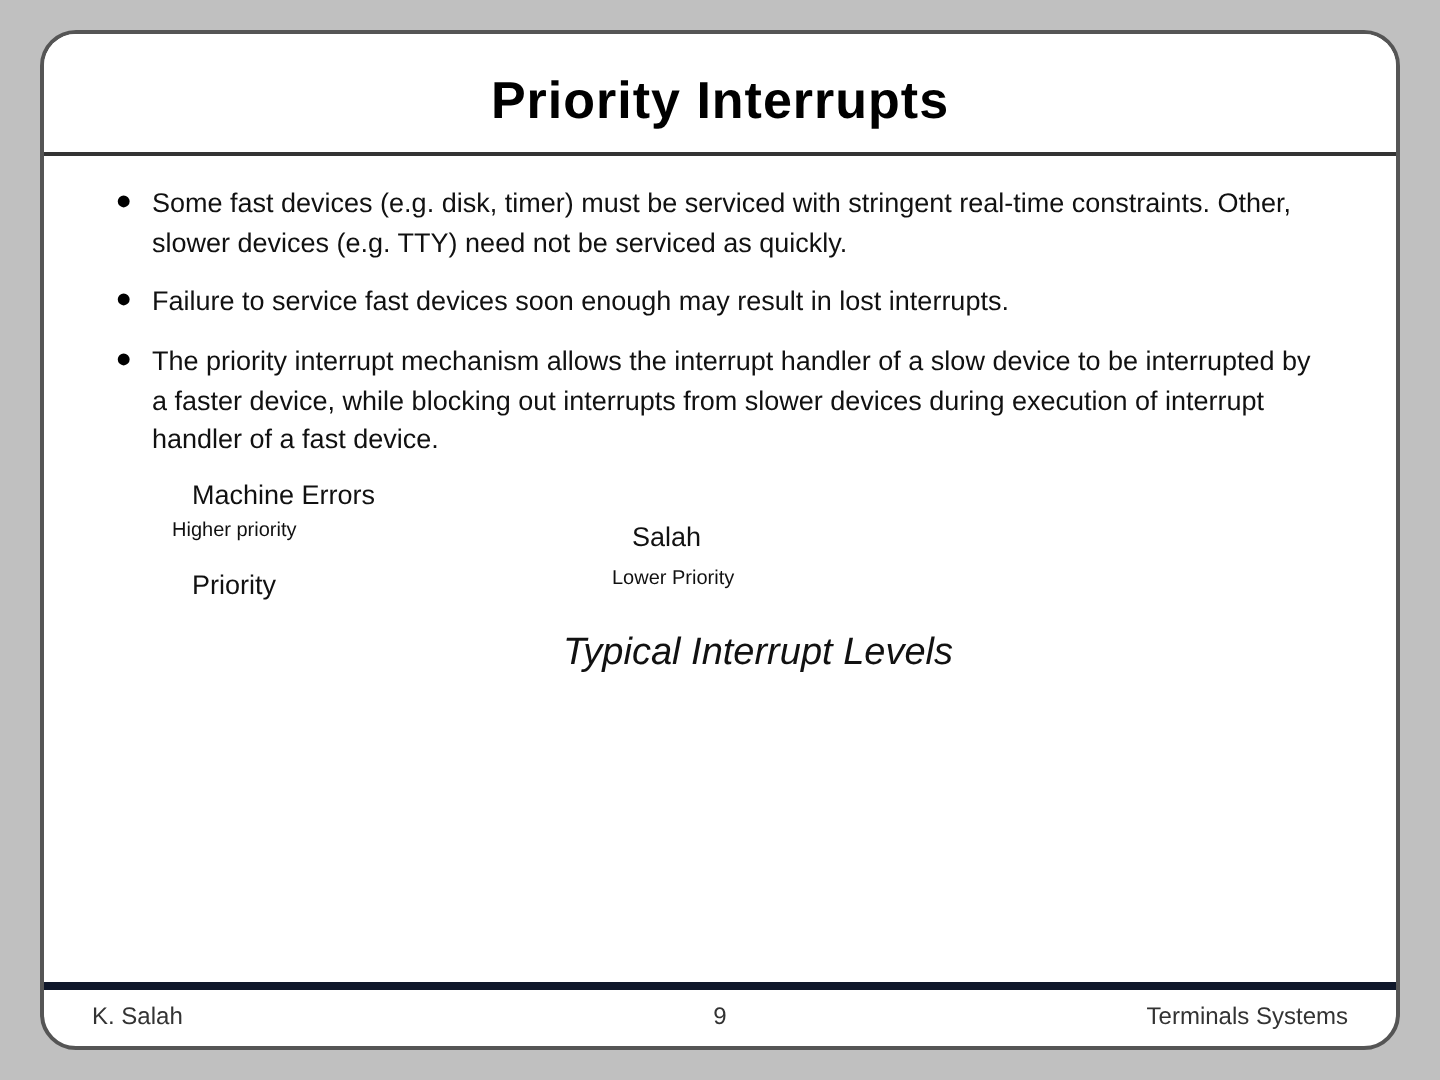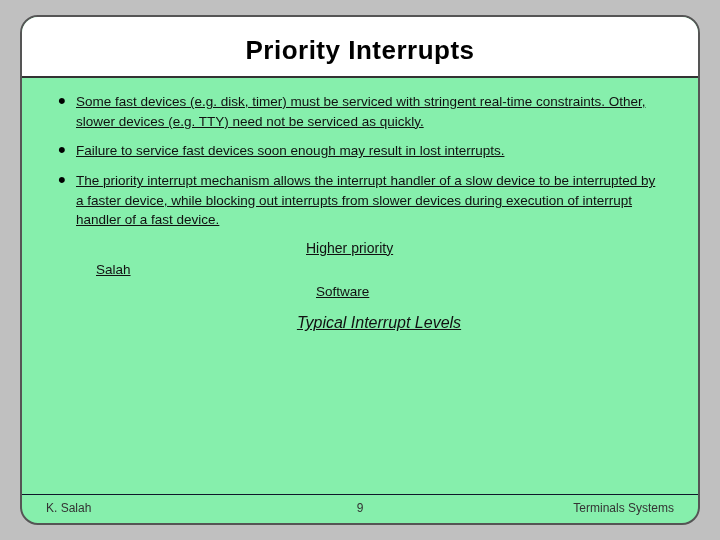--- a/index.html
+++ b/index.html
@@ -10,21 +10,21 @@
       background: #c0c0c0;
       display: flex;
       align-items: center;
       justify-content: center;
       font-family: Arial, Helvetica, sans-serif;
     }
 
     .slide {
       width: 680px;
       height: 510px;
-      background: #86efac;
+      background: #ffffff;
       border-radius: 18px;
       border: 2px solid #555;
       display: flex;
       flex-direction: column;
       overflow: hidden;
       position: relative;
     }
 
     .slide-header {
       background: #ffffff;
@@ -64,21 +64,20 @@
     .bullet-dot {
       min-width: 18px;
       font-size: 22px;
       line-height: 1;
       margin-top: -2px;
       color: #000;
     }
 
     .bullet-text {
       flex: 1;
-      text-decoration: underline;
     }
 
     .interrupt-table {
       margin-top: 8px;
       margin-left: 10px;
       width: 100%;
     }
 
     .interrupt-table-inner {
       display: grid;
@@ -86,38 +85,38 @@
       row-gap: 2px;
       font-size: 13.5px;
       color: #111;
     }
 
     .interrupt-table-inner .label {
       padding-left: 10px;
     }
 
     .interrupt-table-inner .priority-label {
-      font-size: 14px;
+      font-size: 10px;
       color: #111;
     }
 
     .typical-label {
       text-align: center;
       font-style: italic;
-      font-size: 16px;
+      font-size: 19px;
       color: #111;
       margin-top: 8px;
     }
 
     .slide-footer {
       display: flex;
       justify-content: space-between;
       align-items: flex-start;
       padding: 6px 24px 8px 24px;
-      border-top: 1px solid #0f172a;
+      border-top: 4px solid #0f172a;
       font-size: 12px;
       color: #333;
     }
 
     .footer-left, .footer-center, .footer-right {
       flex: 1;
     }
 
     .footer-center {
       text-align: center;
@@ -149,30 +148,32 @@
         <span class="bullet-text">Failure to service fast devices soon enough may result in lost interrupts.</span>
       </li>
 
       <li>
         <span class="bullet-dot">•</span>
         <span class="bullet-text">
           <span>The priority interrupt mechanism allows the interrupt handler of a slow device to be interrupted by a faster device, while blocking out interrupts from slower devices during execution of interrupt handler of a fast device.</span>
 
           <div class="interrupt-table">
             <div class="interrupt-table-inner">
+              <span class="label">Machine Errors</span>
               <span class="priority-label"></span>
 
               <span class="priority-label">Higher priority</span>
 
               <span class="label">Salah</span>
               <span class="priority-label"></span>
 
               <span class="priority-label"></span>
 
-              <span class="label">Software</span>
+              <span class="label">Priority</span>
+              <span class="priority-label">Lower Priority</span>
 
               <span class="priority-label"></span>
             </div>
 
             <div class="typical-label">Typical Interrupt Levels</div>
           </div>
         </span>
       </li>
 
     </ul>

